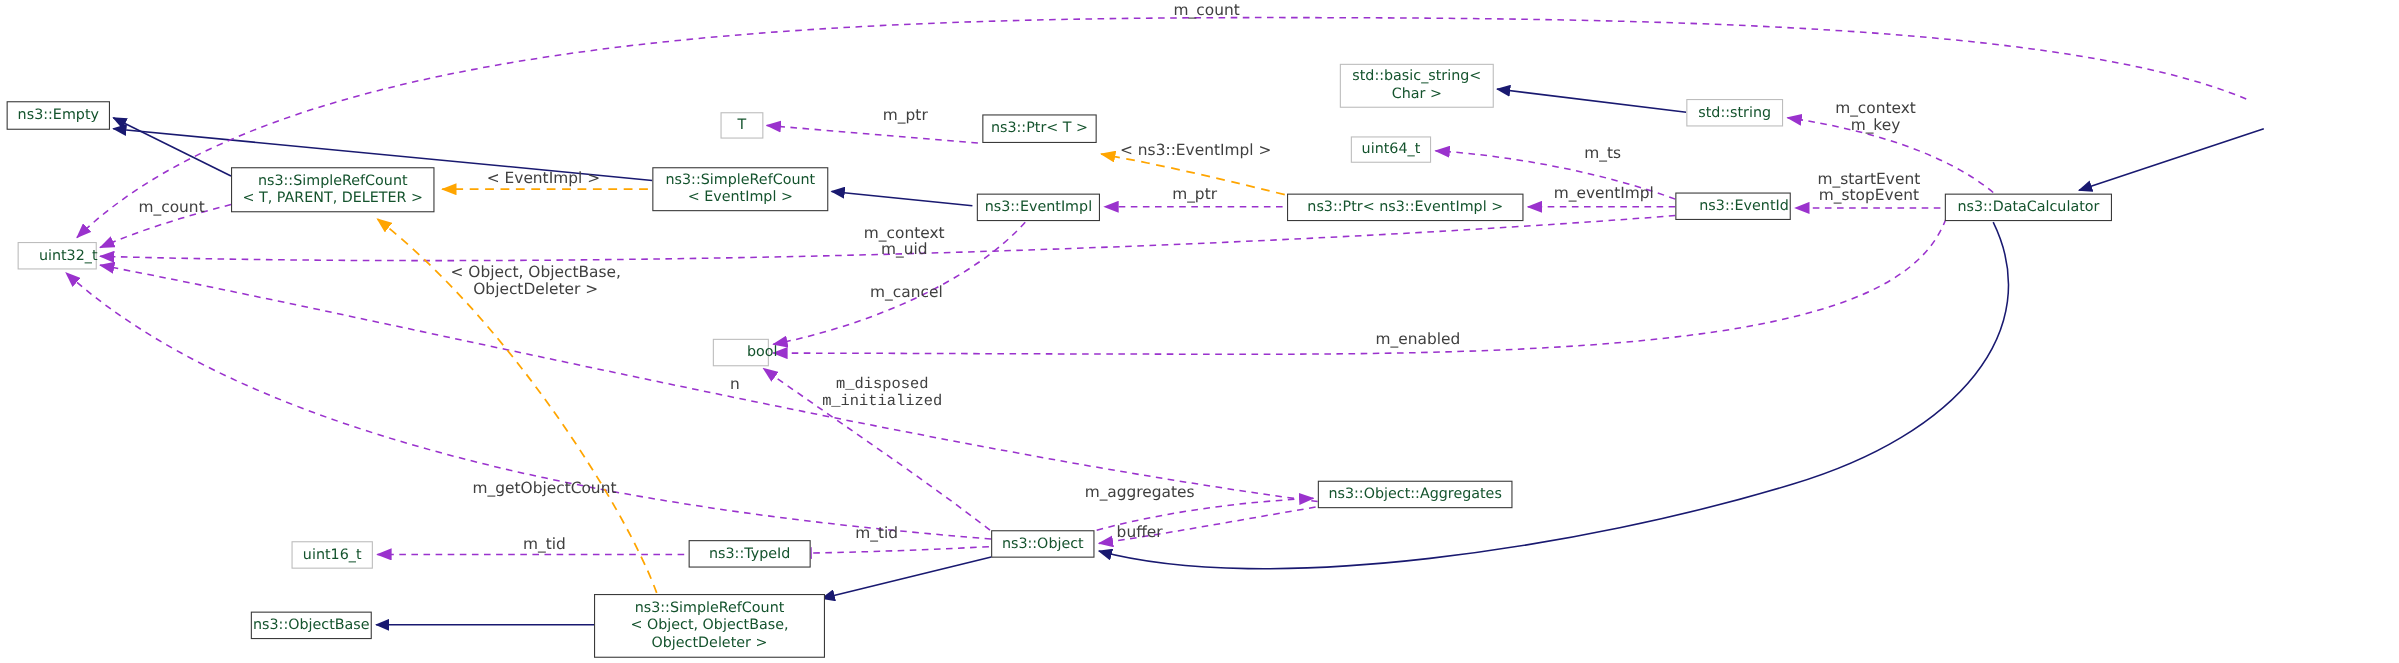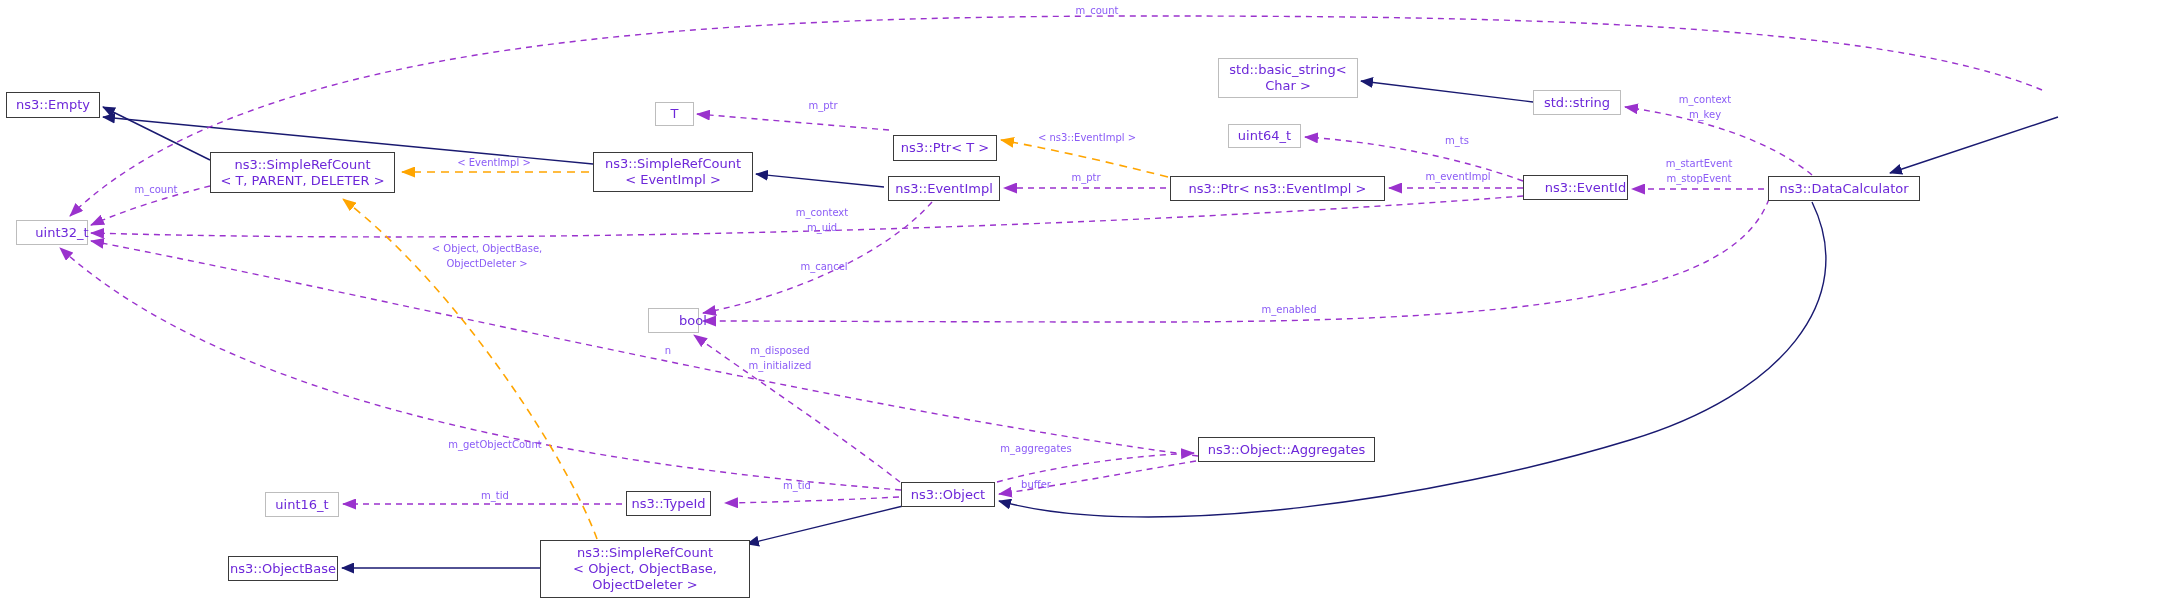--- a/index.html
+++ b/index.html
@@ -1,25 +1,25 @@
 <!DOCTYPE html>
 <html><head>
 <meta charset="utf-8">
 <style>
   html,body{margin:0;padding:0;background:#fff;}
   #canvas{position:relative;width:2181px;height:603px;background:#ffffff;
           font-family:"DejaVu Sans","Liberation Sans",sans-serif;overflow:hidden;}
   #edges{position:absolute;left:0;top:0;width:2181px;height:603px;}
   .node{position:absolute;display:flex;align-items:center;justify-content:center;
-        text-align:center;font-size:13px;line-height:16px;color:#6d28d9;
+        text-align:center;font-size:13px;line-height:16px;color:#14532d;
         background:#fff;border:1.5px solid #3a3a3a;box-sizing:border-box;
         white-space:pre-line;z-index:2;}
   .node.ext{border:1.5px solid #bdbdbd;}
   .node.hl{background:#bfbfbf;border:2px solid #000;}
-  .elabel{position:absolute;font-size:10px;line-height:15px;color:#8b5cf6;
+  .elabel{position:absolute;font-size:14px;line-height:15px;color:#404040;
           text-align:center;transform:translateX(-50%);white-space:pre-line;z-index:1;}
 </style>
 </head>
 <body>
 
 <div id="canvas">
 
   <svg id="edges" viewBox="0 0 2181 603" xmlns="http://www.w3.org/2000/svg">
     <defs>
       <marker id="ah-navy" markerWidth="13" markerHeight="11" refX="12" refY="5.5" orient="auto" markerUnits="userSpaceOnUse">
@@ -72,33 +72,33 @@
     </g>
   </svg>
 
   <div class="node" style="left:6px;top:92px;width:94px;height:26px;"><span>ns3::Empty</span></div>
   <div class="node" style="left:210px;top:152px;width:185px;height:41px;"><span>ns3::SimpleRefCount
 &lt; T, PARENT, DELETER &gt;</span></div>
   <div class="node ext" style="left:16px;top:220px;width:72px;height:25px;padding-left:20px;"><span>uint32_t</span></div>
   <div class="node ext" style="left:655px;top:102px;width:39px;height:24px;"><span>T</span></div>
   <div class="node" style="left:593px;top:152px;width:160px;height:40px;"><span>ns3::SimpleRefCount
 &lt; EventImpl &gt;</span></div>
-  <div class="node" style="left:893px;top:135px;width:104px;height:26px;"><span>ns3::Ptr&lt; T &gt;</span></div>
+  <div class="node" style="left:893px;top:104px;width:104px;height:26px;"><span>ns3::Ptr&lt; T &gt;</span></div>
   <div class="node" style="left:888px;top:176px;width:112px;height:25px;text-align:right;"><span>ns3::EventImpl</span></div>
   <div class="node ext" style="left:648px;top:308px;width:51px;height:25px;padding-left:39px;"><span>bool</span></div>
   <div class="node ext" style="left:1218px;top:58px;width:140px;height:40px;"><span>std::basic_string&lt;
 Char &gt;</span></div>
   <div class="node ext" style="left:1228px;top:124px;width:73px;height:24px;"><span>uint64_t</span></div>
   <div class="node" style="left:1170px;top:176px;width:215px;height:25px;"><span>ns3::Ptr&lt; ns3::EventImpl &gt;</span></div>
   <div class="node ext" style="left:1533px;top:90px;width:88px;height:25px;"><span>std::string</span></div>
   <div class="node" style="left:1523px;top:175px;width:105px;height:25px;padding-left:20px;"><span>ns3::EventId</span></div>
   <div class="node" style="left:1768px;top:176px;width:152px;height:25px;"><span>ns3::DataCalculator</span></div>
   <div class="node" style="left:1198px;top:437px;width:177px;height:25px;"><span>ns3::Object::Aggregates</span></div>
   <div class="node" style="left:901px;top:482px;width:94px;height:25px;"><span>ns3::Object</span></div>
-  <div class="node" style="left:626px;top:491px;width:85px;height:25px;text-align:center;"><span>ns3::TypeId</span></div>
+  <div class="node" style="left:626px;top:491px;width:111px;height:25px;text-align:center;"><span>ns3::TypeId</span></div>
   <div class="node ext" style="left:265px;top:492px;width:74px;height:25px;"><span>uint16_t</span></div>
   <div class="node" style="left:228px;top:556px;width:110px;height:25px;"><span>ns3::ObjectBase</span></div>
   <div class="node" style="left:540px;top:540px;width:210px;height:58px;"><span>ns3::SimpleRefCount
 &lt; Object, ObjectBase,
 ObjectDeleter &gt;</span></div>
 
   <div class="elabel" style="left:1097px;top:3px;">m_count</div>
   <div class="elabel" style="left:156px;top:182px;">m_count</div>
   <div class="elabel" style="left:822px;top:205px;">m_context
 m_uid</div>
@@ -107,21 +107,21 @@
   <div class="elabel" style="left:823px;top:98px;">m_ptr</div>
   <div class="elabel" style="left:1086px;top:170px;">m_ptr</div>
   <div class="elabel" style="left:1458px;top:169px;">m_eventImpl</div>
   <div class="elabel" style="left:1457px;top:133px;">m_ts</div>
   <div class="elabel" style="left:1705px;top:92px;">m_context
 m_key</div>
   <div class="elabel" style="left:1699px;top:156px;">m_startEvent
 m_stopEvent</div>
   <div class="elabel" style="left:1289px;top:302px;">m_enabled</div>
   <div class="elabel" style="left:824px;top:259px;">m_cancel</div>
-  <div class="elabel" style="left:780px;top:343px;">m_disposed
+  <div class="elabel" style="left:802px;top:343px;font-family:Liberation Mono, monospace;">m_disposed
 m_initialized</div>
   <div class="elabel" style="left:1036px;top:441px;">m_aggregates</div>
   <div class="elabel" style="left:1036px;top:477px;">buffer</div>
   <div class="elabel" style="left:797px;top:478px;">m_tid</div>
   <div class="elabel" style="left:495px;top:488px;">m_tid</div>
   <div class="elabel" style="left:494px;top:155px;">&lt; EventImpl &gt;</div>
   <div class="elabel" style="left:1087px;top:130px;">&lt; ns3::EventImpl &gt;</div>
   <div class="elabel" style="left:487px;top:241px;">&lt; Object, ObjectBase,
 ObjectDeleter &gt;</div>
 

